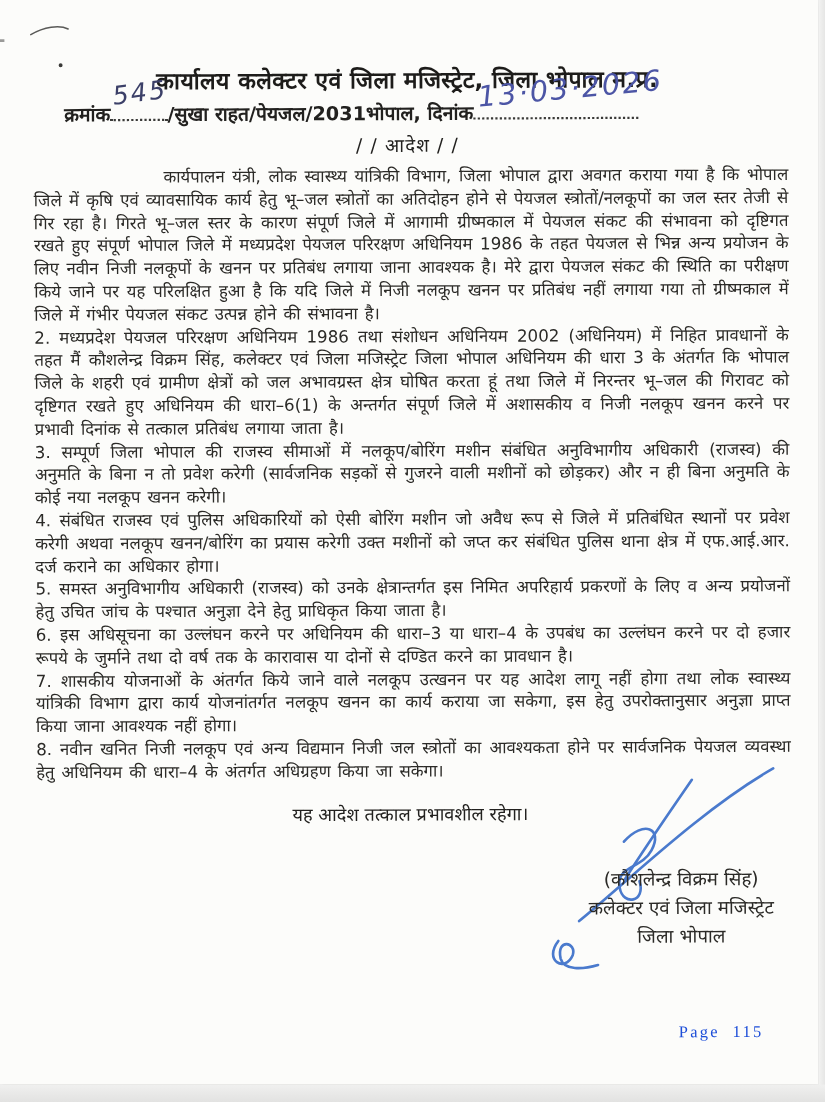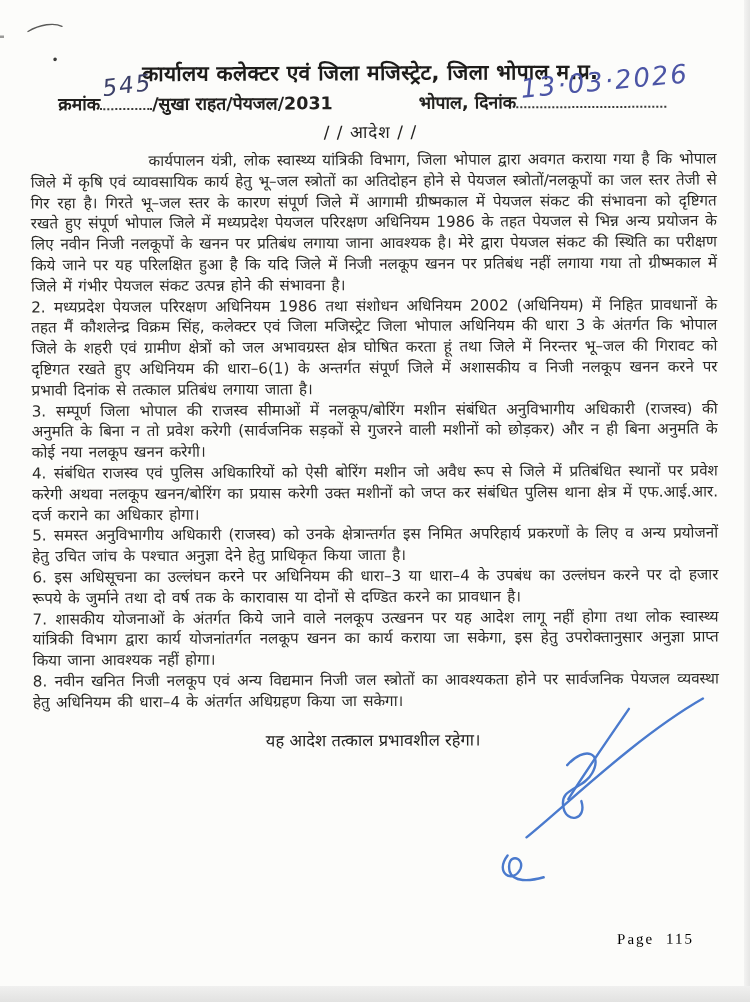--- a/index.html
+++ b/index.html
@@ -51,21 +51,21 @@
     transform:rotate(-7deg);
     letter-spacing:2px;
   }
   .hw-date{
     left:4px;top:-26px;
     font-size:26px;color:#4c55a5;
     transform:rotate(-5deg);
     letter-spacing:2px;
     white-space:nowrap;
   }
-  .pd-label{margin-left:86px;}
+  .pd-label{}
   .order-heading{
     text-align:center;
     font-size:17px;color:#22211f;
     margin-top:6px;letter-spacing:1px;
   }
   
   .doc-body{
     margin:7px 26px 0 32px;
   }
   .para{
@@ -97,21 +97,21 @@
     width:250px;height:210px;
     pointer-events:none;
   }
   .stray-svg{
     position:absolute;left:0;top:0;width:120px;height:80px;
   }
   .page-number{
     position:absolute;
     right:52px;top:932px;
     font-family:"Liberation Serif","DejaVu Serif",serif;
-    font-size:15px;color:#000000;
+    font-size:15px;color:#1d4ed8;
     letter-spacing:2px;word-spacing:6px;margin-left:16px;
   }
   .bottom-band{
     position:absolute;left:0;bottom:0;width:750px;height:16px;
     background:linear-gradient(#f0f0ef,#e2e2e1);
   }
   .right-edge{
     position:absolute;right:0;top:0;width:6px;height:1002px;
     background:linear-gradient(90deg,#f3f3f2,#e6e6e5);
   }
@@ -153,19 +153,24 @@
 
     <svg class="signature-svg" viewBox="0 0 250 210">
       <g stroke="#3b6fc9" stroke-width="2.4" fill="none" stroke-linecap="round" opacity="0.92">
         <path d="M55 150 C 95 118, 165 50, 232 12"></path>
         <path d="M158 22 C 135 55, 112 88, 97 112"></path>
         <path d="M96 78 C 114 58, 132 66, 121 86 C 112 103, 88 100, 92 120 C 95 137, 116 133, 110 114"></path>
         <path d="M36 168 C 22 186, 42 197, 49 181 C 53 169, 34 165, 38 184 C 41 195, 58 194, 72 190"></path>
       </g>
     </svg>
 
+    <div class="signature-block">
+      <div>(कौशलेन्द्र विक्रम सिंह)</div>
+      <div>कलेक्टर एवं जिला मजिस्ट्रेट</div>
+      <div>जिला भोपाल</div>
+    </div>
 
     <div class="page-number">Page 115</div>
   </div>
 </div>
 
 <div class="right-edge"></div>
 <div class="bottom-band"></div>
 
 </body></html>

